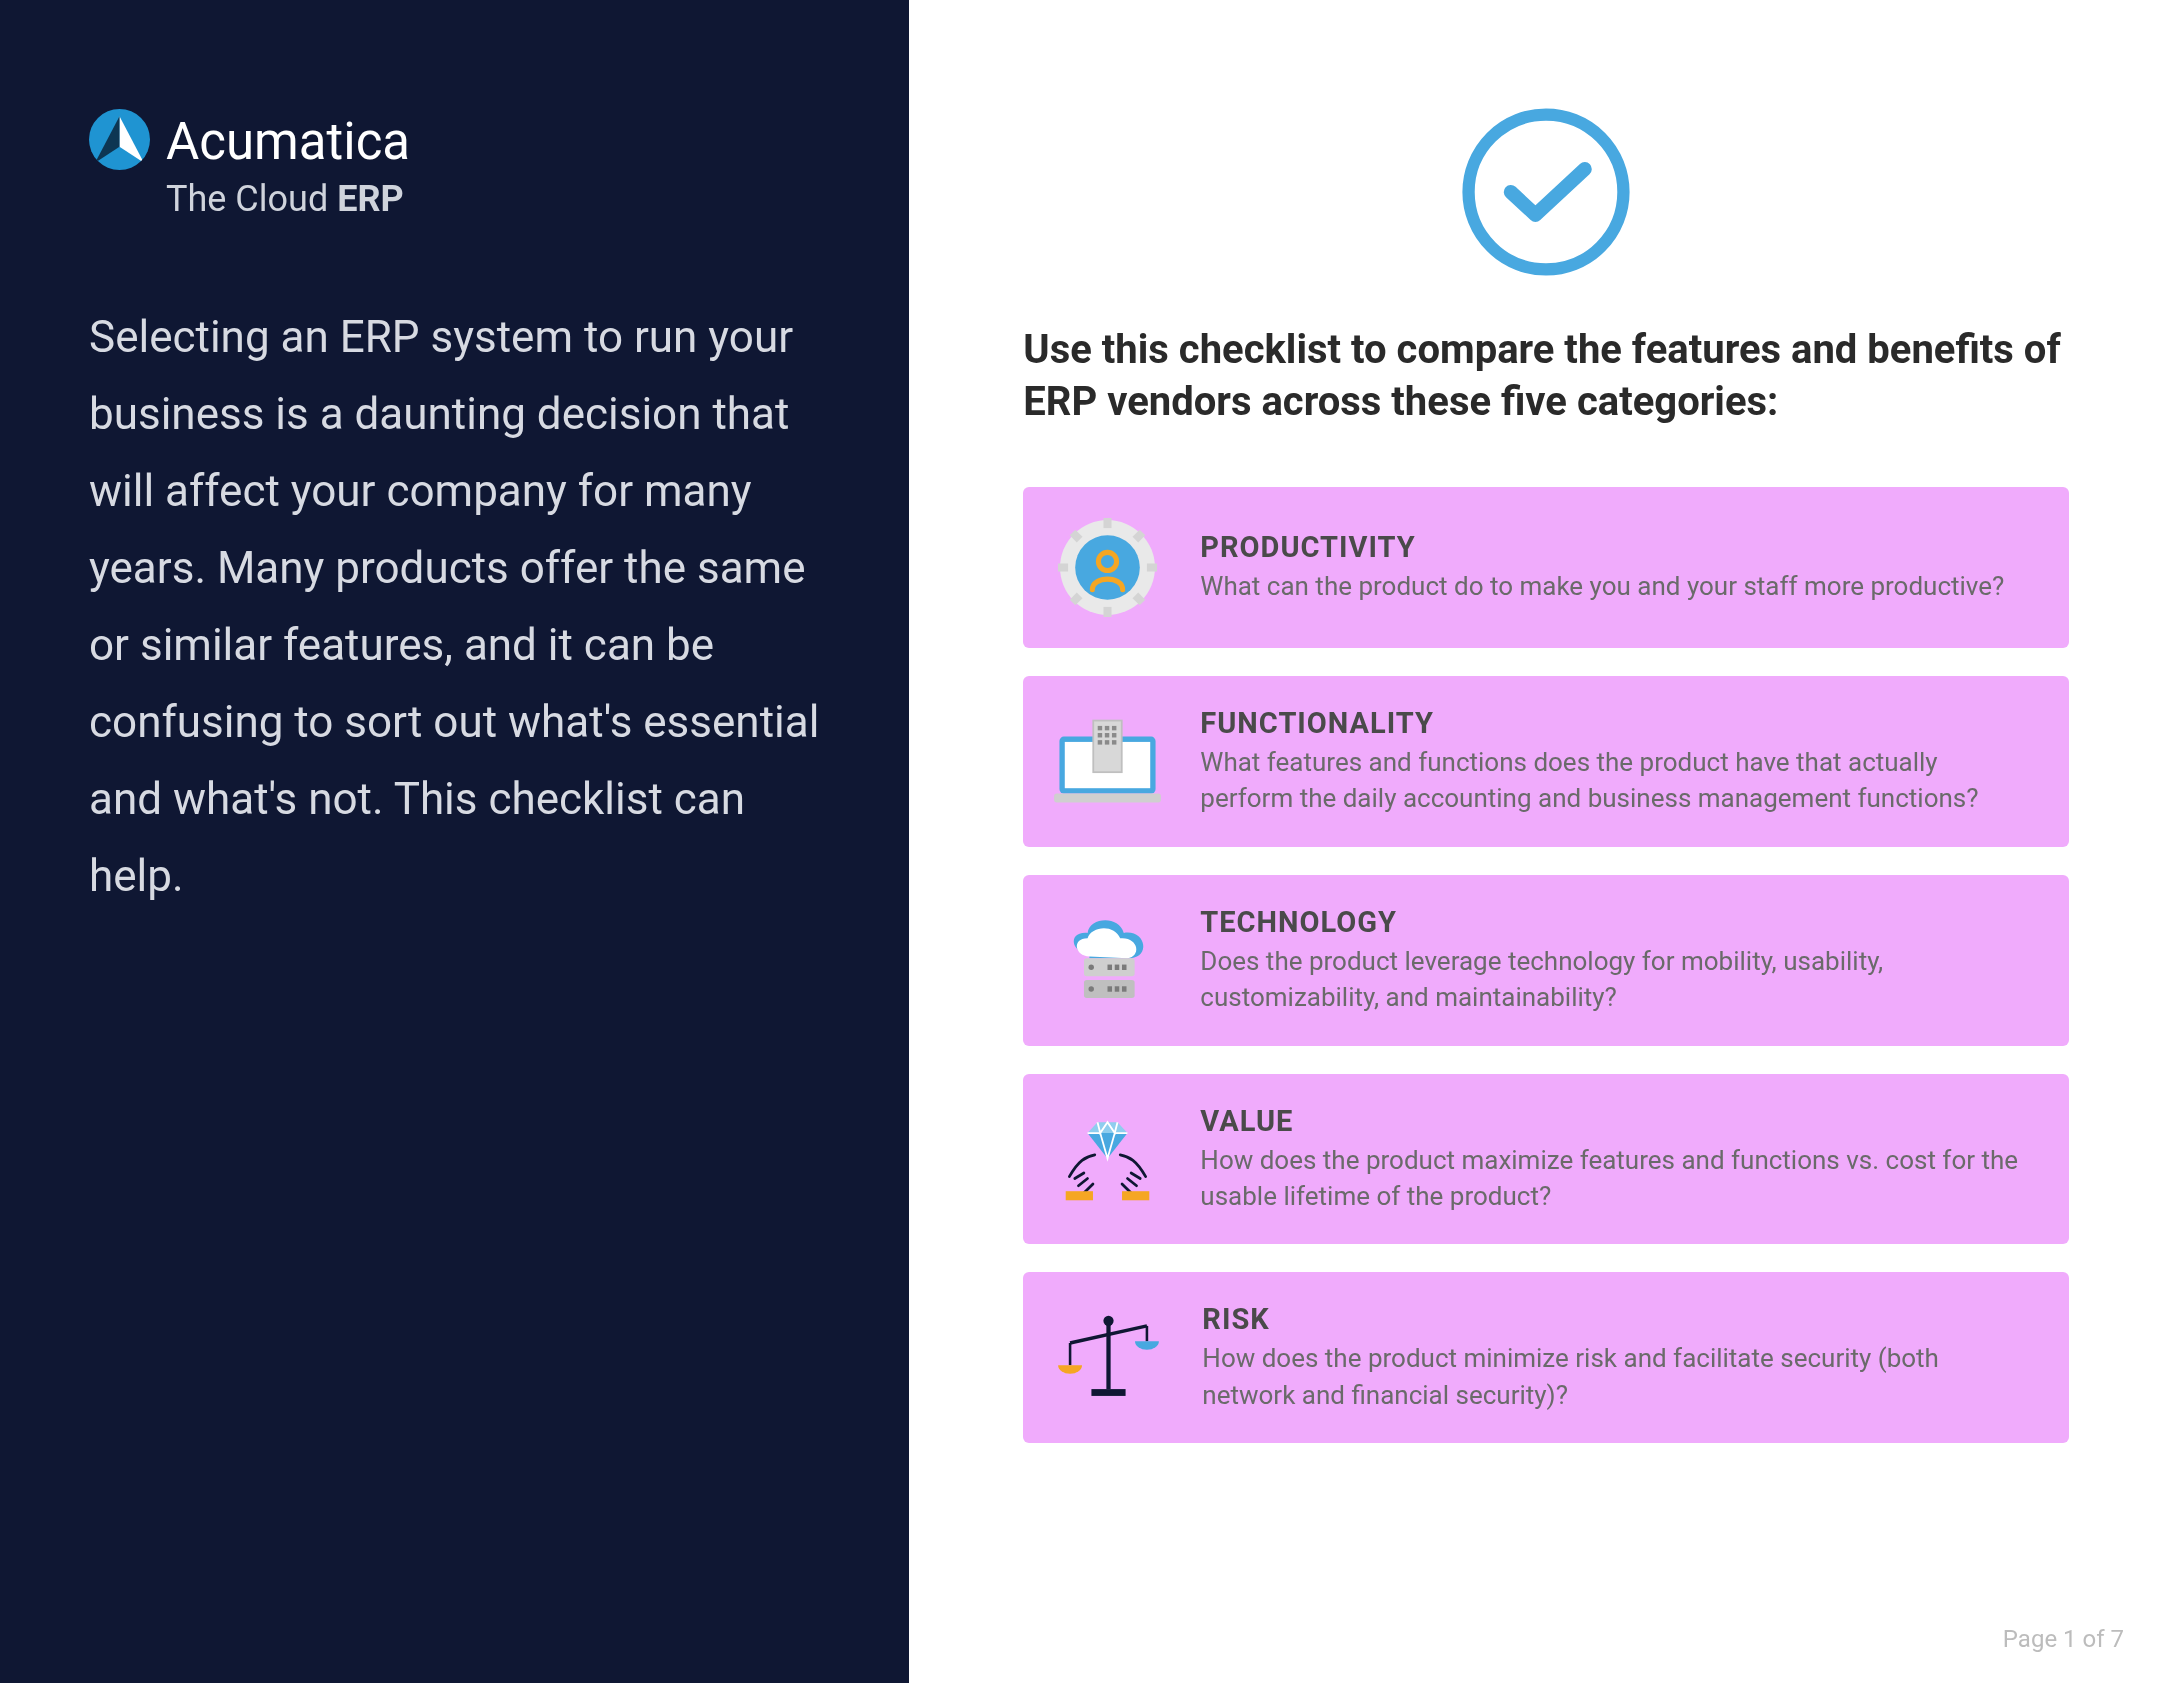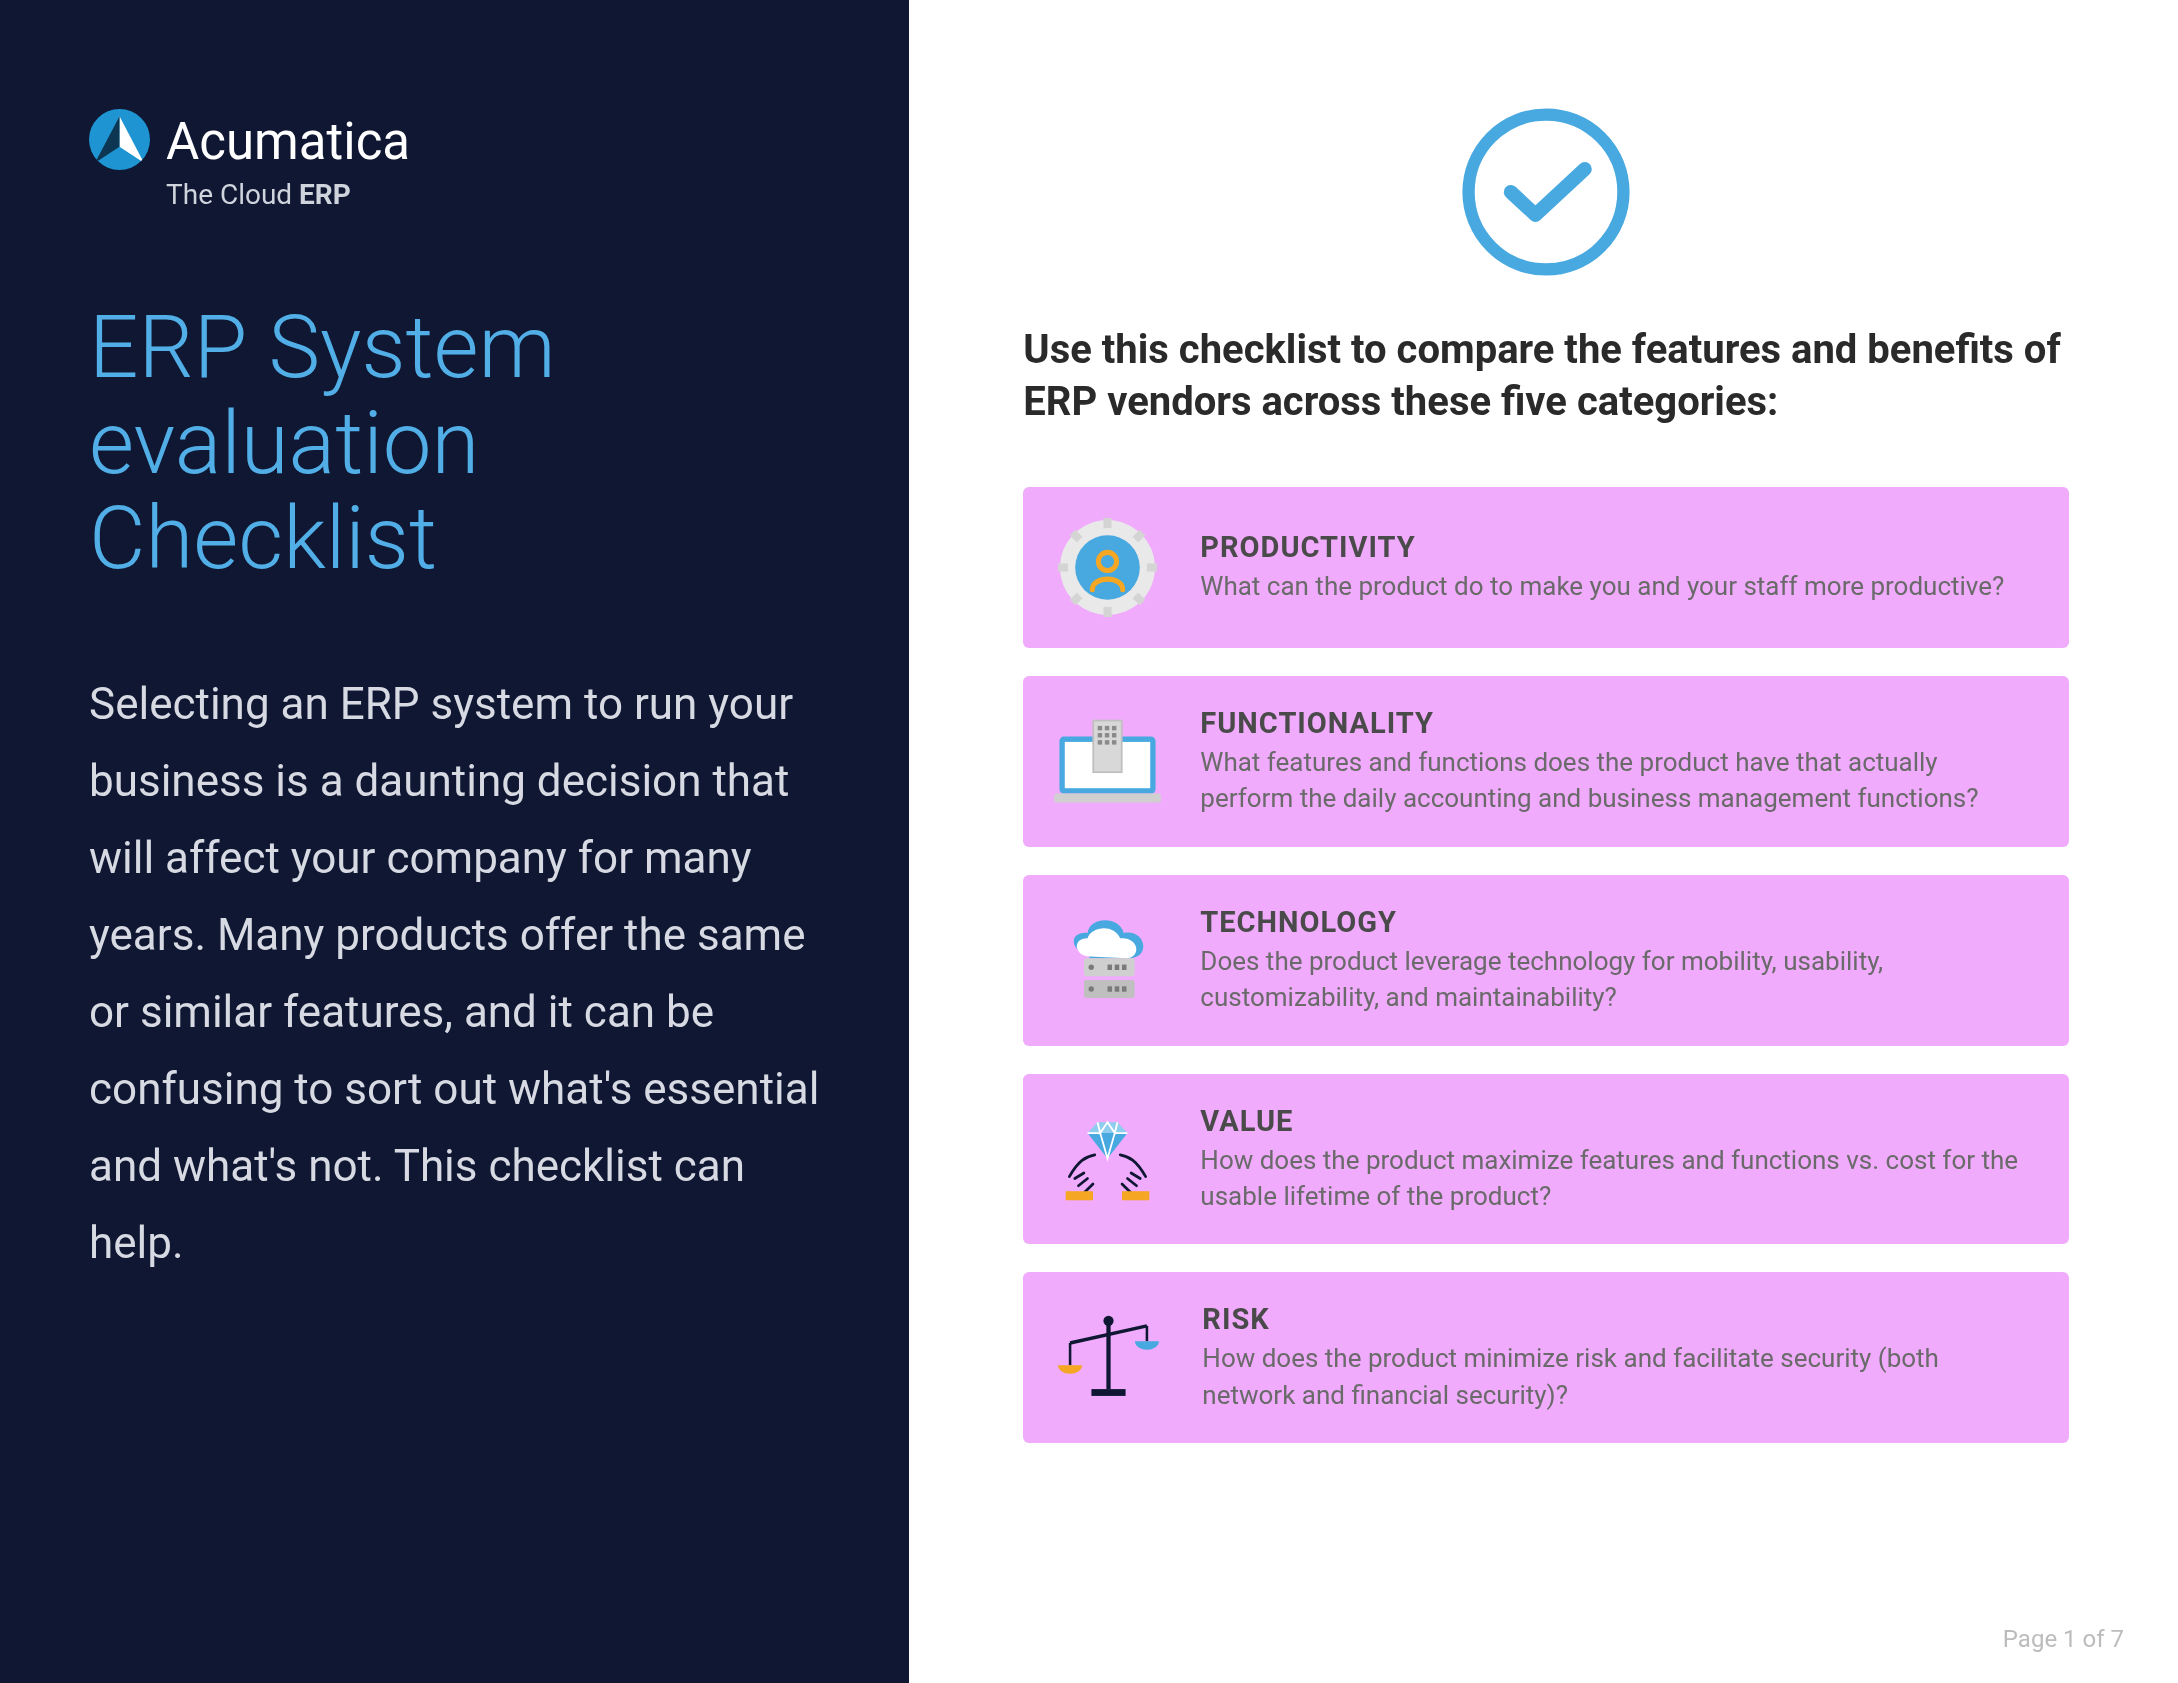--- a/index.html
+++ b/index.html
@@ -2,21 +2,21 @@
 <html><head>
 <meta charset="utf-8">
 <style>
 * { margin: 0; padding: 0; box-sizing: border-box; }
 html, body { width: 2178px; height: 1683px; font-family: -apple-system, BlinkMacSystemFont, "Segoe UI", Roboto, "Helvetica Neue", Arial, sans-serif; background: #fff; }
 .page { display: flex; width: 2178px; height: 1683px; position: relative; }
 .left { width: 990px; background: #0f1733; color: #fff; padding: 109px 89px 89px 89px; }
 .right { width: 1384px; background: #fff; padding: 104px 109px 59px 114px; position: relative; }
 .logo-row { display: flex; align-items: center; gap: 16px; }
 .logo-text { font-size: 51px; font-weight: 400; color: #fff; letter-spacing: 0px; }
-.tagline-row { color: #cfd3dc; font-size: 28px; font-weight: 400; margin-left: 77px; margin-top: 4px; }
+.tagline-row { color: #cfd3dc; font-size: 36px; font-weight: 400; margin-left: 77px; margin-top: 4px; }
 .tagline-row .bold { font-weight: 700; }
 .title { color: #52aee6; font-size: 87px; font-weight: 300; line-height: 1.1; margin-top: 89px; }
 .intro { color: #d7dae2; font-size: 44px; font-weight: 400; line-height: 1.75; margin-top: 79px; max-width: 802px; }
 .check-circle-wrap { display: flex; justify-content: center; margin-bottom: 40px; }
 .right-heading { color: #2a2a2a; font-size: 40px; font-weight: 700; line-height: 1.3; margin-bottom: 59px; }
 .card { background: #f0abfc; border-radius: 6px; padding: 30px 38px 30px 30px; display: flex; align-items: center; gap: 38px; margin-bottom: 28px; min-height: 139px; }
 .card-icon { flex: 0 0 109px; display: flex; align-items: center; justify-content: center; }
 .card-body { flex: 1; }
 .card-title { color: #4a4a4a; font-size: 29px; font-weight: 700; letter-spacing: 1px; }
 .card-desc { color: #6a6a6a; font-size: 26px; line-height: 1.4; margin-top: 4px; }
@@ -38,24 +38,20 @@
           <circle cx="50" cy="50" r="50" fill="#1f94d2"></circle>
           <path d="M50 12 L90 88 L50 62 Z" fill="#ffffff" clip-path="url(#cut)"></path>
           <path d="M50 12 L10 88 L50 62 Z" fill="#0b2b45" clip-path="url(#cut)" opacity="0.9"></path>
         </svg>
       </span>
       <span class="logo-text">Acumatica</span>
     </div>
     <div class="tagline-row">
       <span>The Cloud </span><span class="bold">ERP</span>
     </div>
-    <h1 class="title">
-      <span>ERP System</span><br>
-      <span>evaluation Checklist</span>
-    </h1>
     <p class="intro">Selecting an ERP system to run your business is a daunting decision that will affect your company for many years. Many products offer the same or similar features, and it can be confusing to sort out what's essential and what's not. This checklist can help.</p>
   </div>
 
   <div class="right">
     <div class="check-circle-wrap">
       <span>
         <svg width="176" height="176" viewBox="0 0 100 100">
           <circle cx="50" cy="50" r="44" fill="none" stroke="#48a8e0" stroke-width="7"></circle>
           <path d="M30 50 L44 63 L72 37" fill="none" stroke="#48a8e0" stroke-width="8" stroke-linecap="round" stroke-linejoin="round"></path>
         </svg>

